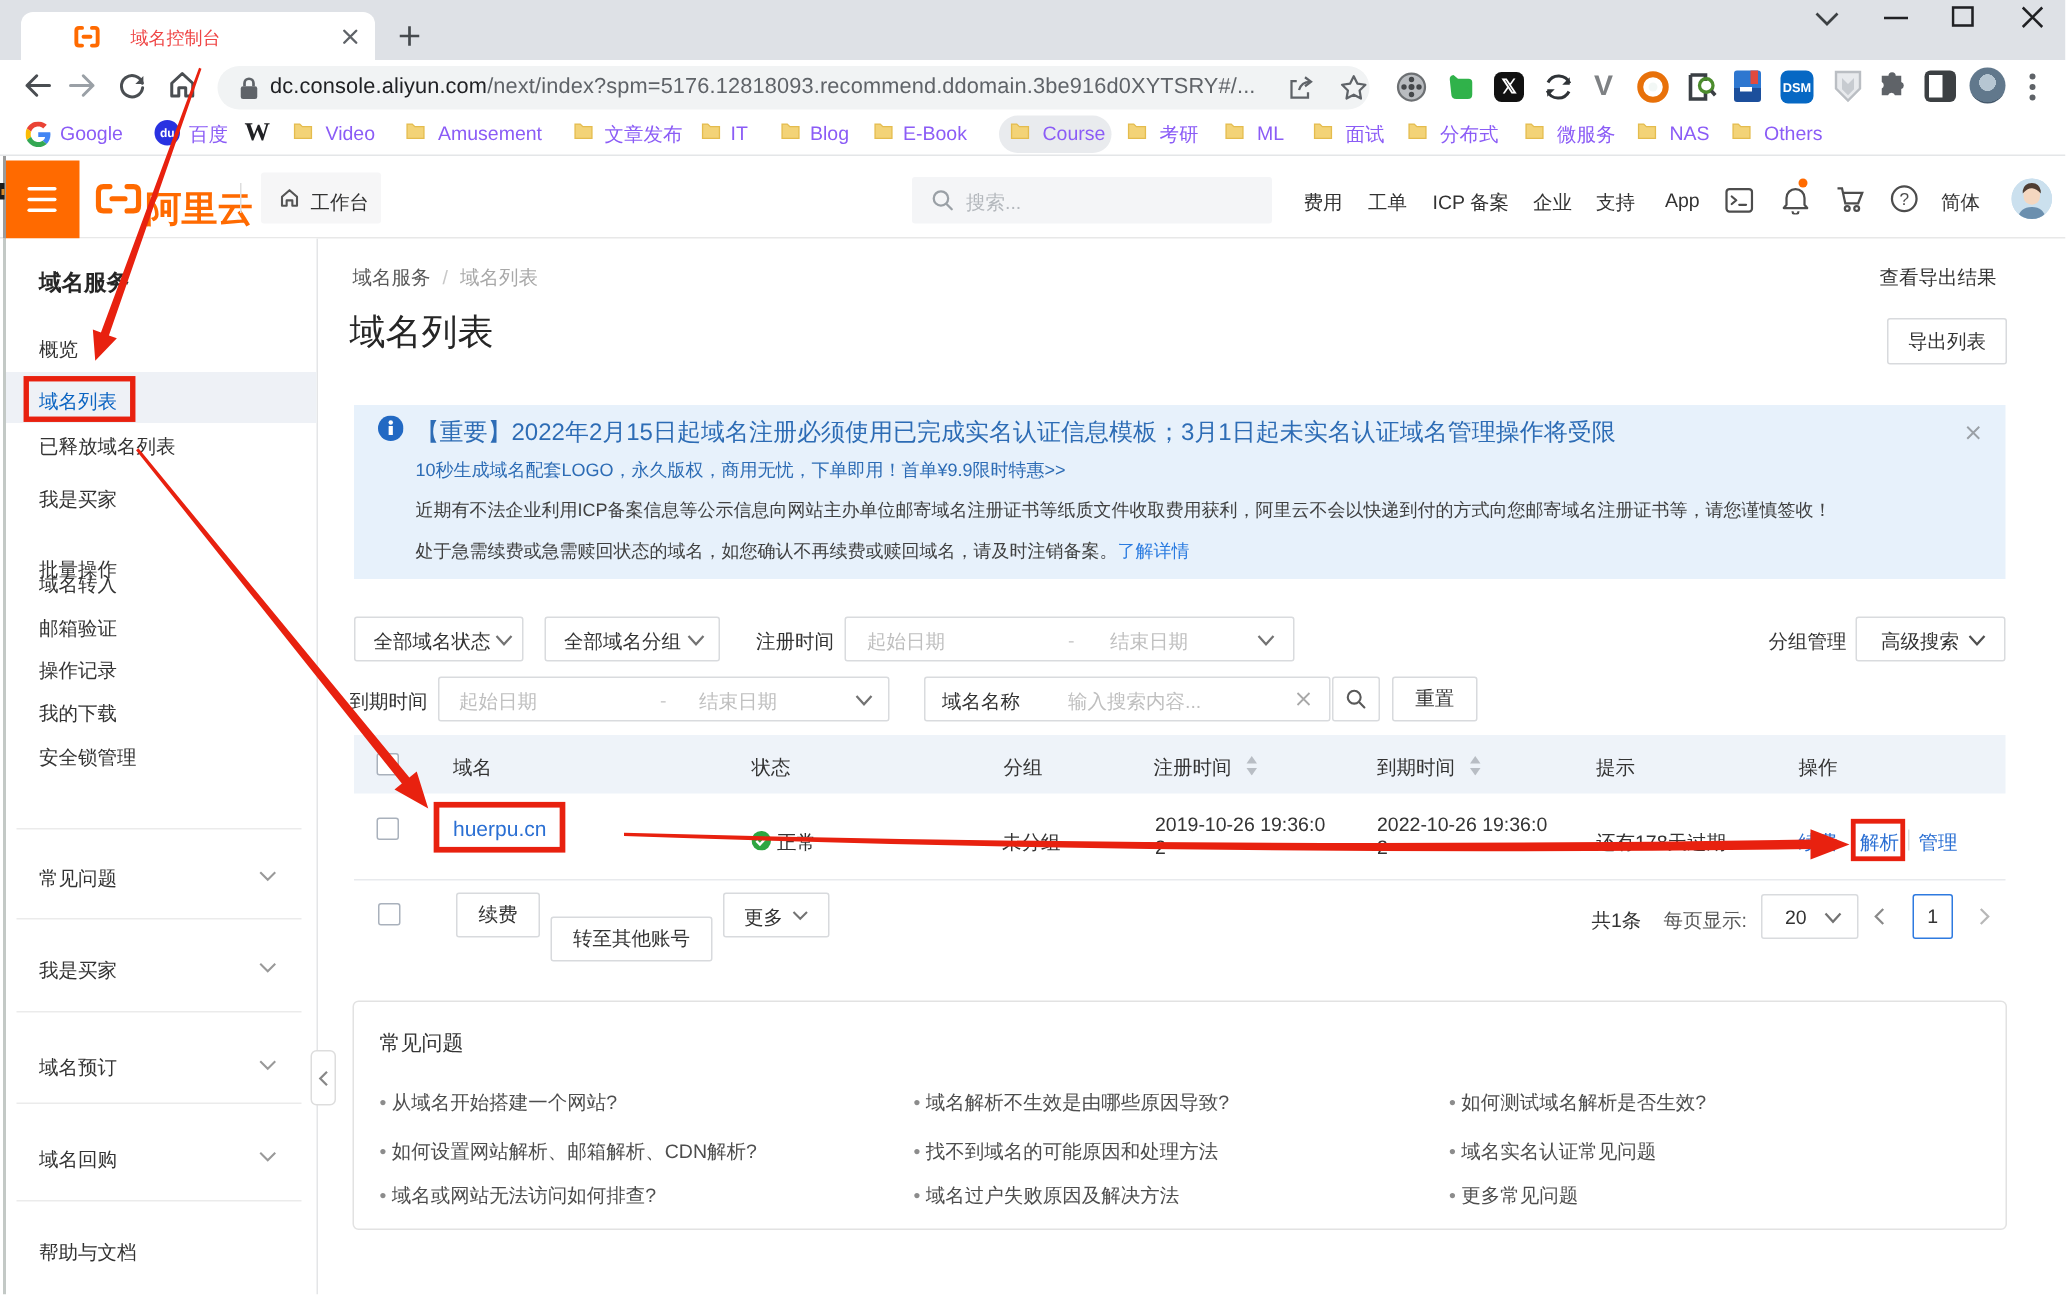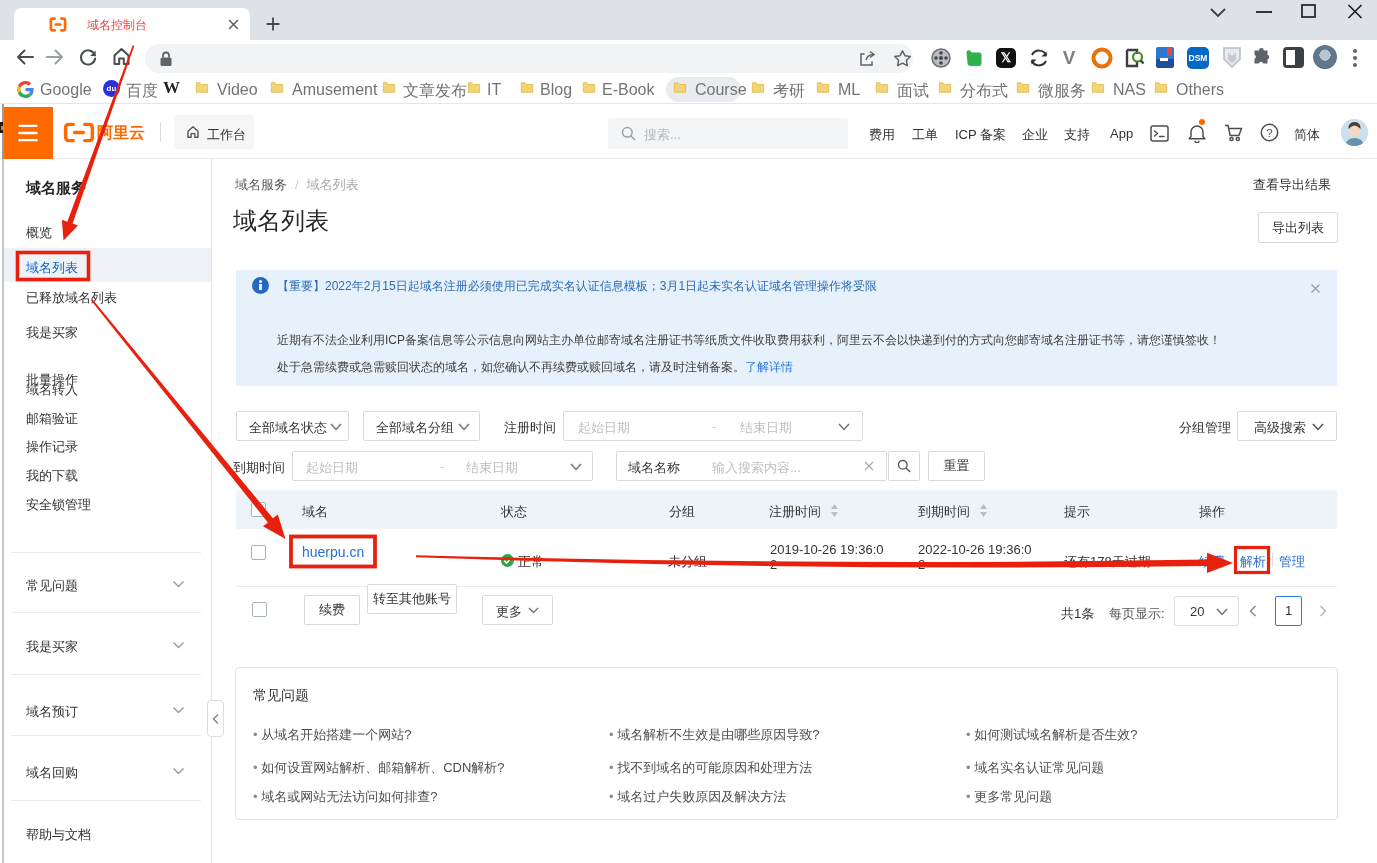--- a/index.html
+++ b/index.html
@@ -4,21 +4,21 @@
 *{margin:0;padding:0;box-sizing:border-box}
 html,body{width:1377px;height:863px;overflow:hidden;background:#fff;font-family:"Liberation Sans",sans-serif;-webkit-font-smoothing:antialiased}
 .abs{position:absolute}
 #stage{position:relative;width:1377px;height:863px}
 
 #tabstrip{left:0;top:0;width:1377px;height:40px;background:#dee1e6}
 #tab{left:14px;top:8px;width:236px;height:32px;background:#fff;border-radius:8px 8px 0 0;font-size:12px;color:#45494d}
 #toolbar{left:0;top:40px;width:1377px;height:36px;background:#fff}
 #omni{left:145px;top:44px;width:768px;height:29px;background:#f1f3f4;border-radius:15px;font-size:14px}
 #bookbar{left:0;top:76px;width:1377px;height:28px;background:#fff;border-bottom:1px solid #e4e6e8}
-.bk{position:absolute;top:81px;font-size:16px;color:#737373;white-space:nowrap}
+.bk{position:absolute;top:81px;font-size:13px;color:#8b5cf6;white-space:nowrap}
 .fold{position:absolute;width:14px;height:13px}
 
 #alihead{left:0;top:104px;width:1377px;height:55px;background:#fff;border-bottom:1px solid #e8e8e8}
 #burger{left:3px;top:107px;width:50px;height:52px;background:#ff6a00}
 .htxt{position:absolute;top:126px;font-size:13px;color:#333;white-space:nowrap}
 
 #sidebar{left:4px;top:159px;width:208px;height:704px;background:#fff;border-right:1px solid #e4e5e7}
 .mi{position:absolute;left:26px;font-size:13px;color:#333;white-space:nowrap}
 .sdiv{position:absolute;left:11px;width:190px;height:1px;background:#ebebeb}
 
@@ -74,20 +74,21 @@
       <path d="M17.6 3.6 V9 H12.2 Z" fill="#4a4e52"></path>
     </svg>
 <svg class="abs" style="left:111px;top:46px" width="21" height="21" viewBox="0 0 21 21">
       <path d="M3.5 9.5 L10.5 3 L17.5 9.5 V18 H12.8 V12.5 H8.2 V18 H3.5 Z" fill="none" stroke="#4a4e52" stroke-width="2" stroke-linejoin="round"></path>
     </svg>
 <div class="abs" id="omni"></div>
 <svg class="abs" style="left:159px;top:51px" width="14" height="16" viewBox="0 0 14 16">
       <rect x="1.5" y="6.5" width="11" height="8.5" rx="1.5" fill="#5f6368"></rect>
       <path d="M4 6.5 V4.5 A3 3 0 0 1 10 4.5 V6.5" fill="none" stroke="#5f6368" stroke-width="1.8"></path>
     </svg>
+<div class="abs" style="left:180px;top:50px;font-size:14.5px;color:#202124;letter-spacing:.1px">dc.console.aliyun.com<span style="color:#5f6368">/next/index?spm=5176.12818093.recommend.ddomain.3be916d0XYTSRY#/...</span></div>
 <svg class="abs" style="left:858px;top:49px" width="19" height="19" viewBox="0 0 19 19">
       <g fill="none" stroke="#5f6368" stroke-width="1.5">
         <path d="M6.5 5 H3 V16 H14 V12.5"></path>
         <path d="M8 11 C9 7.5 12 5.5 15.5 5.5"></path>
         <path d="M12 2.5 L16 5.5 L12 8.5" fill="none"></path>
       </g>
     </svg>
 <svg class="abs" style="left:893px;top:49px" width="19" height="19" viewBox="0 0 19 19">
       <path d="M9.5 1.8 L11.9 6.7 L17.3 7.5 L13.4 11.3 L14.3 16.7 L9.5 14.1 L4.7 16.7 L5.6 11.3 L1.7 7.5 L7.1 6.7 Z" fill="none" stroke="#5f6368" stroke-width="1.5" stroke-linejoin="round"></path>
     </svg>
@@ -225,21 +226,21 @@
         <path d="M1.5 18 H20.5"></path>
       </g>
     </svg>
 <svg class="abs" style="left:63px;top:122px" width="32" height="21" viewBox="0 0 33 22">
       <g fill="none" stroke="#ff6a00" stroke-width="3.6" stroke-linecap="round">
         <path d="M10.5 2.5 H6 Q2.5 2.5 2.5 6 V16 Q2.5 19.5 6 19.5 H10.5"></path>
         <path d="M22.5 2.5 H27 Q30.5 2.5 30.5 6 V16 Q30.5 19.5 27 19.5 H22.5"></path>
         <path d="M12 11 H21"></path>
       </g>
     </svg>
-<div class="abs" style="left:97px;top:123px;font-size:16px;font-weight:700;color:#ff6a00">阿里云</div>
+<div class="abs" style="left:97px;top:123px;font-size:24px;font-weight:700;color:#ff6a00">阿里云</div>
 <div class="abs" style="left:160px;top:122px;width:1px;height:20px;background:#ddd"></div>
 <div class="abs" style="left:174px;top:115px;width:80px;height:34px;background:#f6f6f7;border-radius:2px"></div>
 <svg class="abs" style="left:186px;top:125px" width="14" height="14" viewBox="0 0 14 14">
       <path d="M2 6.2 L7 1.8 L12 6.2 V12.2 H8.9 V8.6 H5.1 V12.2 H2 Z" fill="none" stroke="#555" stroke-width="1.4" stroke-linejoin="round"></path>
     </svg>
 <div class="htxt" style="left:207px">工作台</div>
 <div class="abs" style="left:608px;top:118px;width:240px;height:31px;background:#f4f5f7;border-radius:2px"></div>
 <svg class="abs" style="left:621px;top:126px" width="15" height="15" viewBox="0 0 15 15">
       <circle cx="6.3" cy="6.3" r="4.8" fill="none" stroke="#9aa0a6" stroke-width="1.5"></circle>
       <path d="M10 10 L13.5 13.5" stroke="#9aa0a6" stroke-width="1.5" stroke-linecap="round"></path>
@@ -336,21 +337,22 @@
 <div class="abs" style="left:1253px;top:176px;font-size:13px;color:#333">查看导出结果</div>
 <div class="abs" style="left:233px;top:205px;font-size:24px;color:#262626;font-weight:500">域名列表</div>
 <div class="btn" style="left:1258px;top:212px;width:80px;height:31px;line-height:29px">导出列表</div>
 
 <div class="abs" style="left:236px;top:270px;width:1101px;height:116px;background:#e7f1fb"></div>
 <svg class="abs" style="left:252px;top:277px" width="17" height="17" viewBox="0 0 17 17">
       <circle cx="8.5" cy="8.5" r="8.5" fill="#2269c3"></circle>
       <rect x="7.1" y="7" width="2.8" height="6" fill="#fff"></rect>
       <circle cx="8.5" cy="4.6" r="1.5" fill="#fff"></circle>
     </svg>
-<div class="abs" style="left:277px;top:278px;font-size:12px;color:#2d6cb5">【重要】2022年2月15日起域名注册必须使用已完成实名认证信息模板；3月1日起未实名认证域名管理操作将受限</div>
+<div class="abs" style="left:277px;top:278px;font-size:16px;color:#2d6cb5">【重要】2022年2月15日起域名注册必须使用已完成实名认证信息模板；3月1日起未实名认证域名管理操作将受限</div>
+<div class="abs" style="left:277px;top:305px;font-size:12px;color:#2d6cb5">10秒生成域名配套LOGO，永久版权，商用无忧，下单即用！首单¥9.9限时特惠&gt;&gt;</div>
 <div class="abs" style="left:277px;top:332px;font-size:12px;color:#404040">近期有不法企业利用ICP备案信息等公示信息向网站主办单位邮寄域名注册证书等纸质文件收取费用获利，阿里云不会以快递到付的方式向您邮寄域名注册证书等，请您谨慎签收！</div>
 <div class="abs" style="left:277px;top:359px;font-size:12px;color:#404040">处于急需续费或急需赎回状态的域名，如您确认不再续费或赎回域名，请及时注销备案。<span style="color:#2a7be0">了解详情</span></div>
 <svg class="abs" style="left:1310px;top:283px" width="11" height="11" viewBox="0 0 11 11">
       <path d="M1.5 1.5 L9.5 9.5 M9.5 1.5 L1.5 9.5" stroke="#9aa0a6" stroke-width="1.3"></path>
     </svg>
 
 <div class="inbox" style="left:236px;top:411px;width:113px;height:30px"></div>
 <div class="lbl13" style="left:249px;top:419px">全部域名状态</div>
 <svg class="abs" style="left:330px;top:423px" width="12" height="8" viewBox="0 0 12 8">
       <path d="M1 1 L6 6.5 L11 1" fill="none" stroke="#737373" stroke-width="1.5"></path>
@@ -426,21 +428,21 @@
 <div class="lbl13" style="left:918px;top:542px">2022-10-26 19:36:0<br>2</div>
 <div class="lbl13" style="left:1064px;top:553px">还有178天过期</div>
 <div class="abs blue" style="left:1199px;top:553px;font-size:13px">续费</div>
 <div class="abs blue" style="left:1240px;top:553px;font-size:13px">解析</div>
 <div class="abs" style="left:1272px;top:553px;width:1px;height:14px;background:#ddd"></div>
 <div class="abs blue" style="left:1279px;top:553px;font-size:13px">管理</div>
 <div class="abs" style="left:236px;top:586px;width:1101px;height:1px;background:#e8eaed"></div>
 
 <div class="cb" style="left:252px;top:602px"></div>
 <div class="btn" style="left:304px;top:595px;width:56px;height:30px;line-height:28px">续费</div>
-<div class="btn" style="left:367px;top:584px;width:90px;height:30px;line-height:28px">转至其他账号</div>
+<div class="btn" style="left:367px;top:611px;width:108px;height:30px;line-height:28px">转至其他账号</div>
 <div class="btn" style="left:482px;top:595px;width:71px;height:30px;line-height:28px">更多<span style="display:inline-block;margin-left:6px;vertical-align:2px"><svg width="11" height="7" viewBox="0 0 11 7">
           <path d="M1 1 L5.5 5.5 L10 1" fill="none" stroke="#737373" stroke-width="1.4"></path>
         </svg></span></div>
 <div class="lbl13" style="left:1061px;top:605px">共1条</div>
 <div class="lbl13" style="left:1109px;top:605px;color:#595959">每页显示:</div>
 <div class="inbox" style="left:1174px;top:596px;width:65px;height:30px"></div>
 <div class="lbl13" style="left:1190px;top:604px">20</div>
 <svg class="abs" style="left:1216px;top:608px" width="12" height="8" viewBox="0 0 12 8">
       <path d="M1 1 L6 6.5 L11 1" fill="none" stroke="#737373" stroke-width="1.5"></path>
     </svg>

